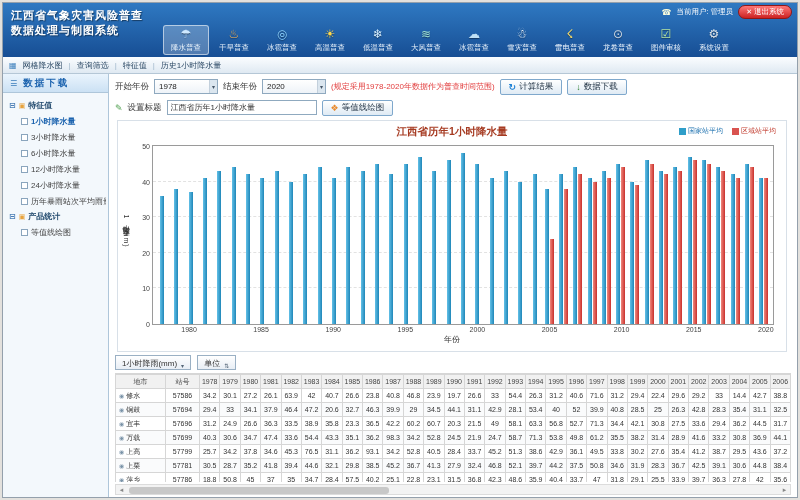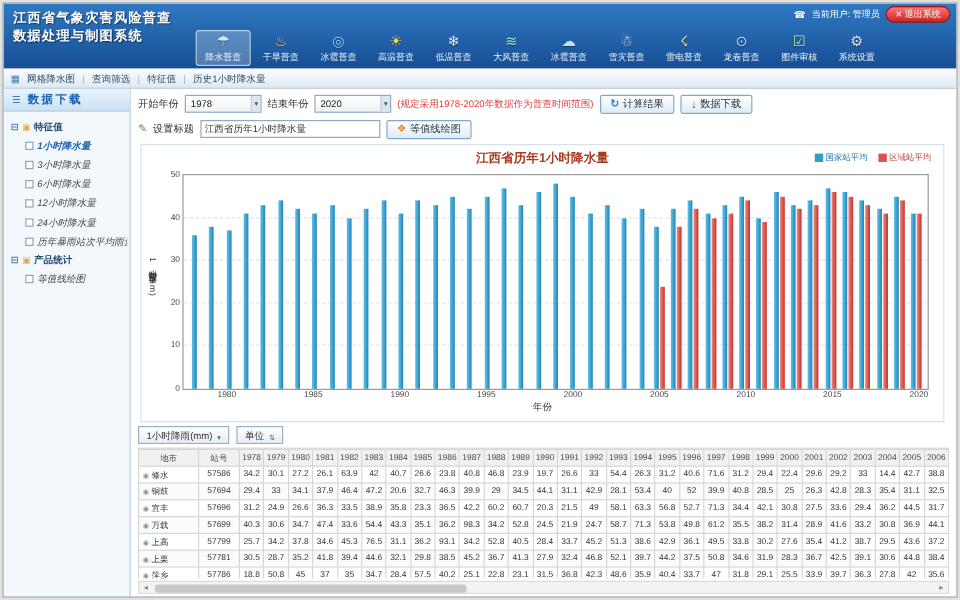--- a/index.html
+++ b/index.html
@@ -27,21 +27,21 @@
 
   
   .body{flex:1;display:flex;overflow:hidden;}
   .sidebar{width:106px;flex:none;background:#f3f8fc;border-right:1px solid #aec6da;display:flex;flex-direction:column;}
   .sb-title{height:19px;flex:none;display:flex;align-items:center;gap:4px;padding-left:7px;background:linear-gradient(#eaf4fd,#cbe1f4);border-bottom:1px solid #aec6da;color:#1a62ae;font-weight:bold;font-size:9.5px;letter-spacing:2px;}
   .sb-title-ic{font-size:8px;color:#3a7dbb;}
   .tree{padding:5px 2px;font-size:8px;color:#444;}
   .tree-head{display:flex;align-items:center;gap:3px;padding:2px 0 2px 4px;color:#224a6e;font-weight:bold;cursor:pointer;}
   .tg{color:#4a7db5;font-size:8px;}
   .fico{color:#e8a33d;font-size:7px;}
-  .tree-item{display:flex;align-items:center;gap:3px;padding:2.5px 0 2.5px 16px;cursor:pointer;white-space:nowrap;overflow:hidden;font-style:italic;}
+  .tree-item{display:flex;align-items:center;gap:3px;padding:2.5px 0 2.5px 16px;cursor:pointer;white-space:nowrap;overflow:hidden;}
   .tree-item.selected{color:#1a62ae;font-weight:bold;}
   .cb{width:7px;height:7px;flex:none;border:1px solid #8aa5bd;background:#fff;}
 
   
   .main{flex:1;display:flex;flex-direction:column;background:#fff;padding:3px 6px 0 6px;overflow:hidden;}
   .frow{height:19px;flex:none;display:flex;align-items:center;gap:5px;font-size:8.5px;color:#333;margin-bottom:2px;}
   .flabel{white-space:nowrap;}
   .selectbox{display:inline-flex;align-items:center;justify-content:space-between;width:64px;height:15px;border:1px solid #8fa9bf;background:linear-gradient(#fff,#eef3f8);font-size:8px;padding:0 0 0 4px;color:#222;cursor:pointer;}
   .selectbox .arr{font-size:6px;color:#456;background:#dbe6ef;border-left:1px solid #c3d0dc;height:100%;display:flex;align-items:center;padding:0 2px;}
   .hint{color:#e23d3d;font-size:8px;white-space:nowrap;}

